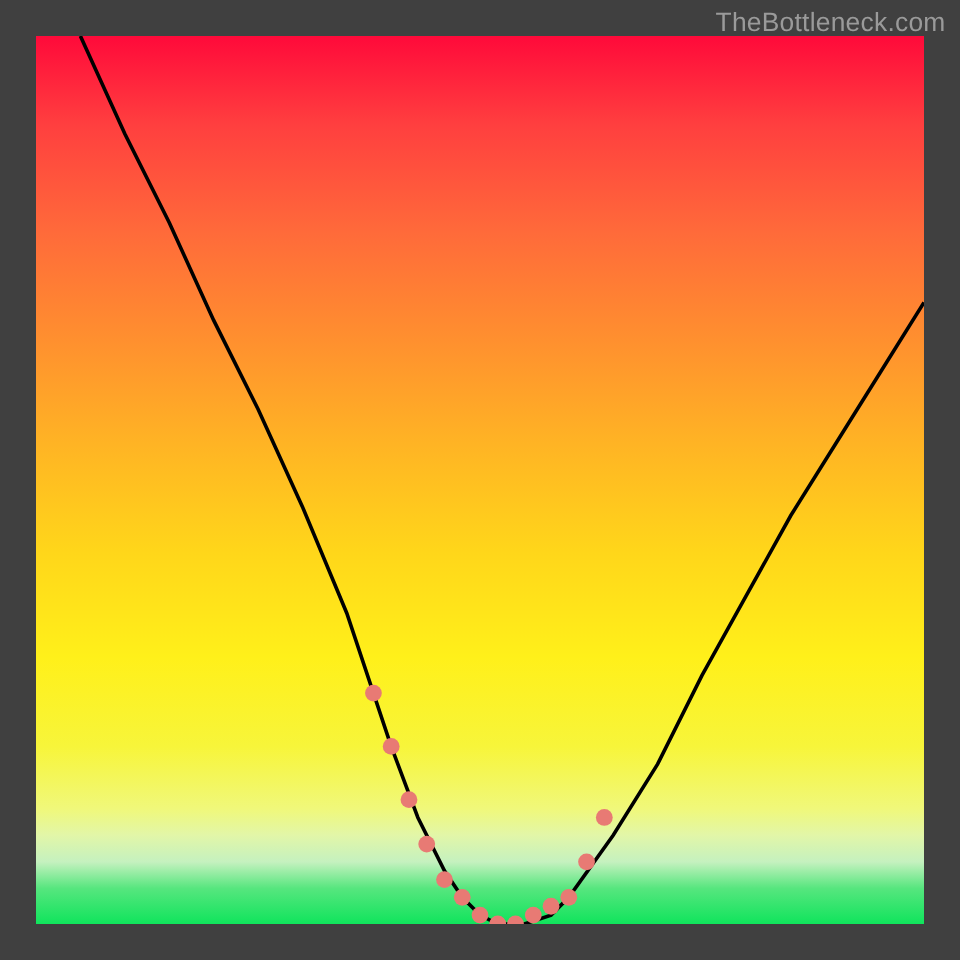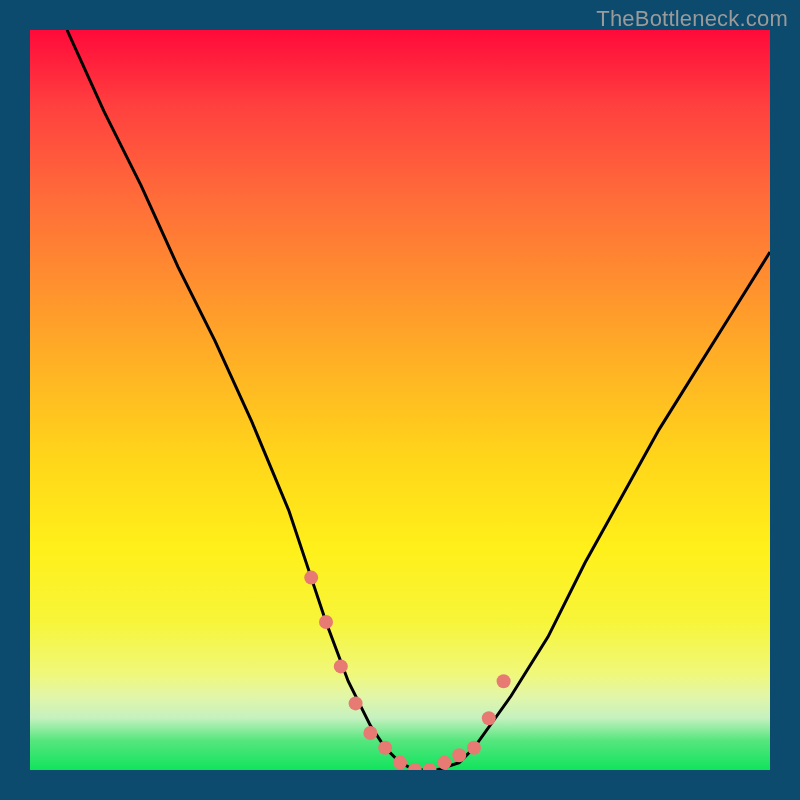--- a/index.html
+++ b/index.html
@@ -10,21 +10,21 @@
     overflow: hidden;
     background: #000;
     font-family: Arial, Helvetica, sans-serif;
   }
   .frame {
     position: absolute;
     top: 0;
     left: 0;
     width: 800px;
     height: 800px;
-    background: #0c4a6e;
+    background: #404040;
   }
   .plot-area {
     position: absolute;
     top: 30px;
     left: 30px;
     width: 740px;
     height: 740px;
     overflow: hidden;
   }
   .gradient {

